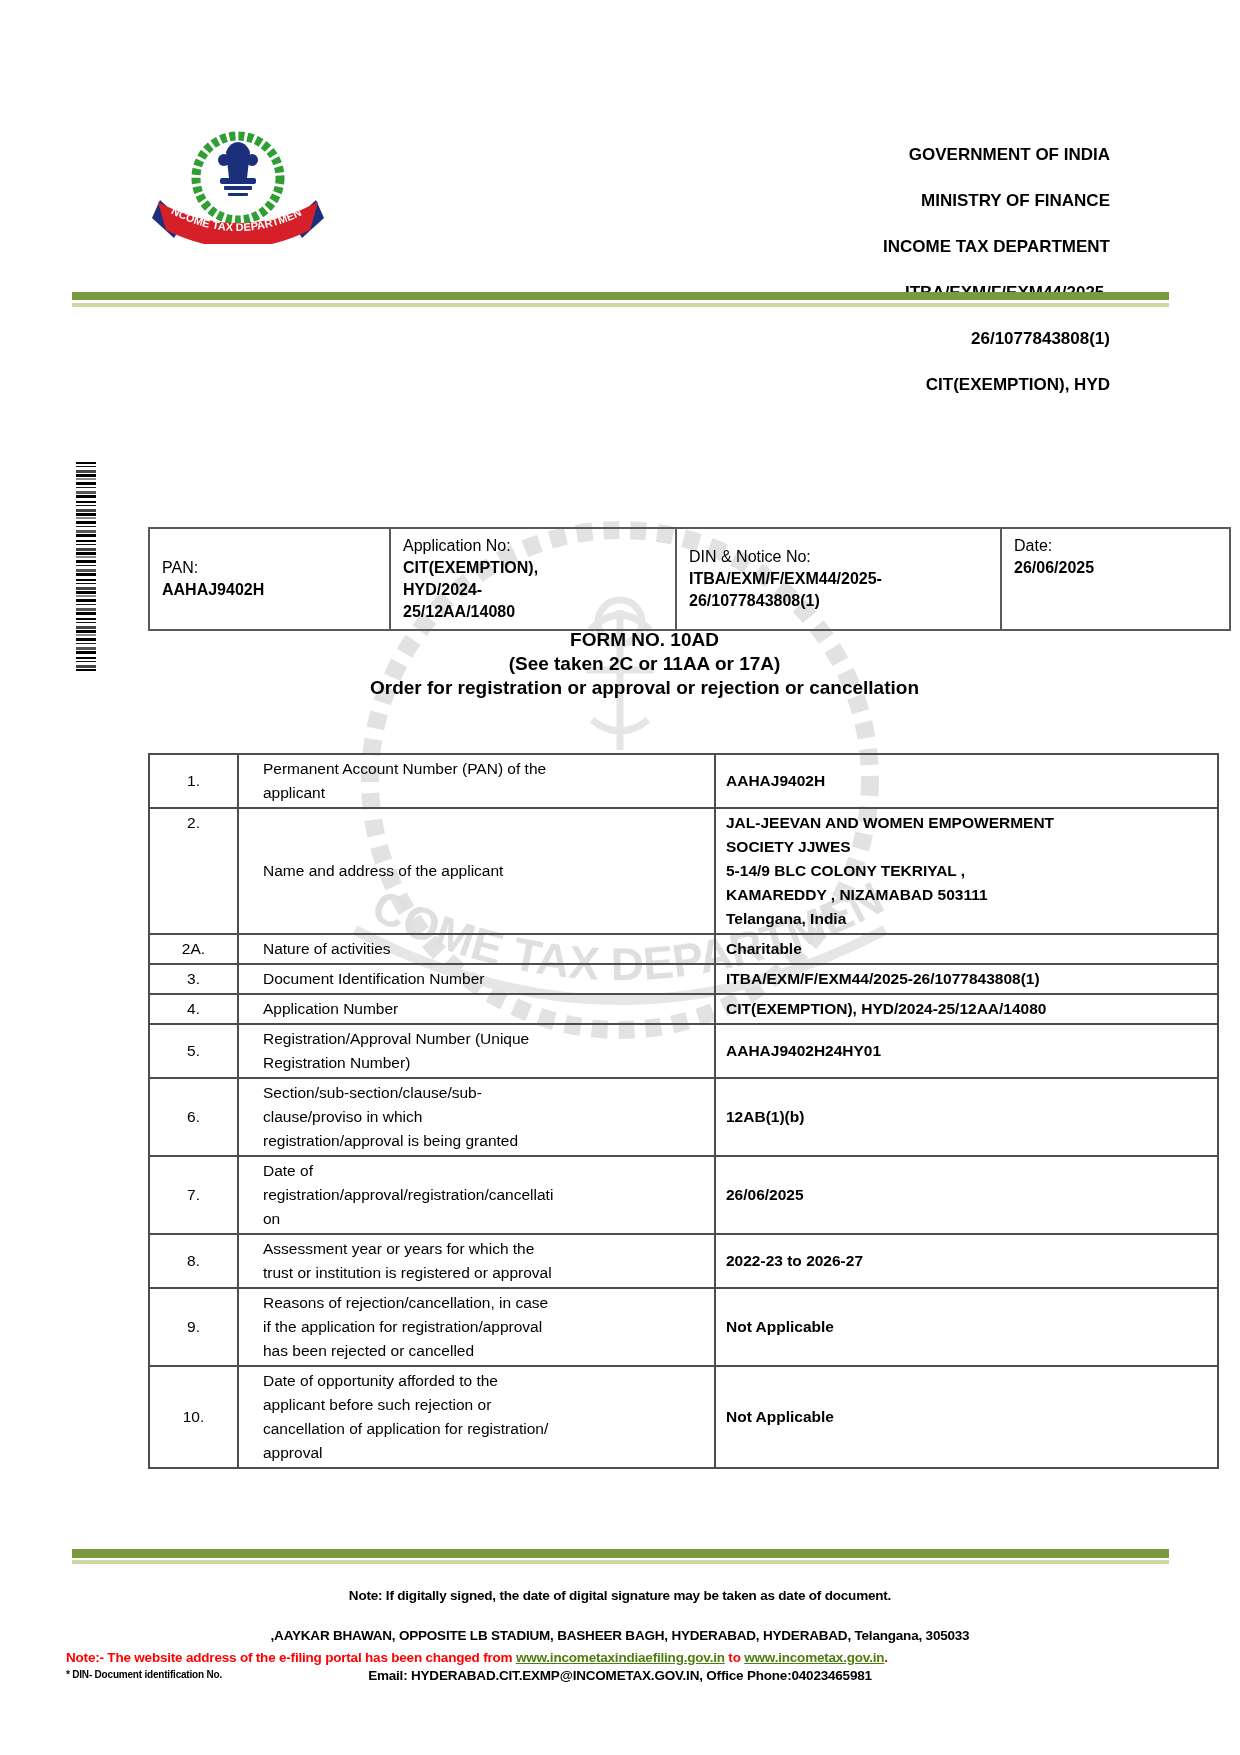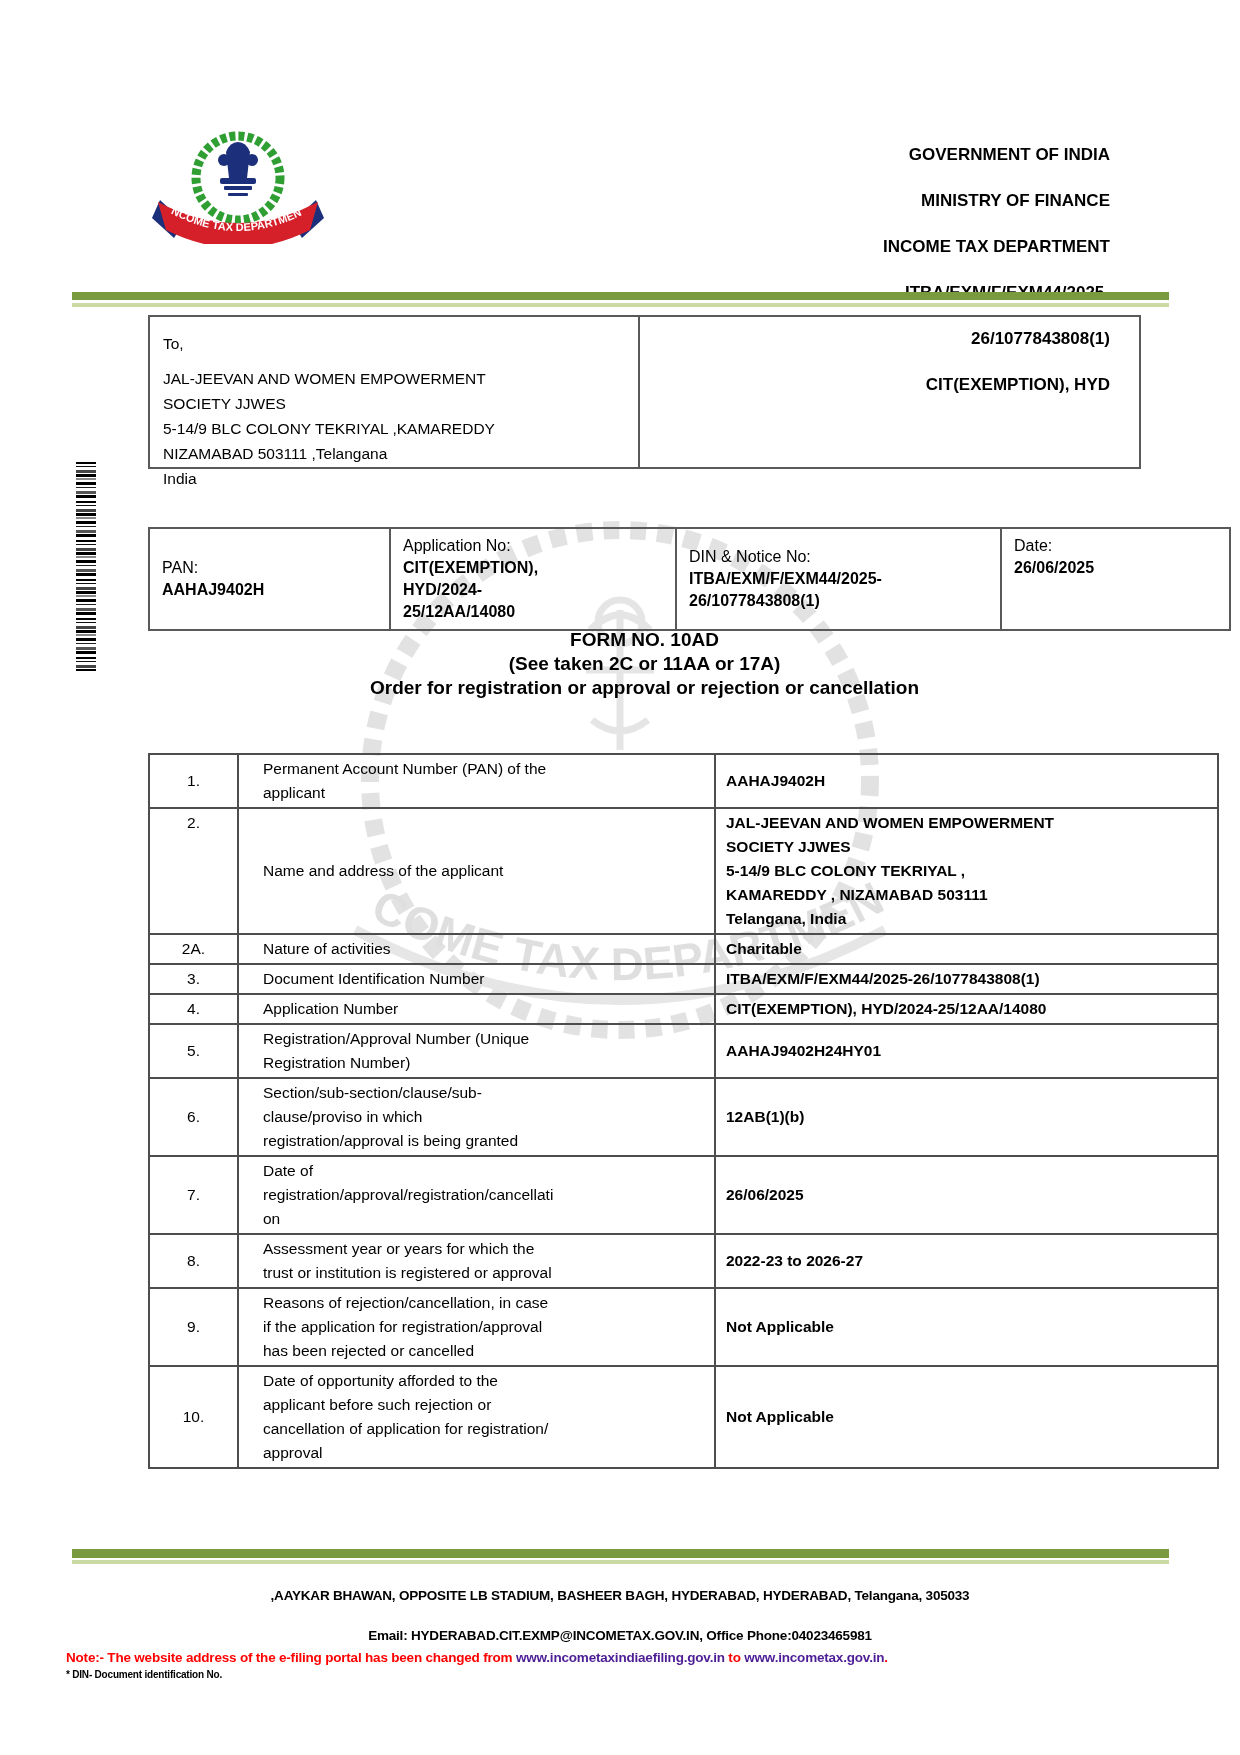--- a/index.html
+++ b/index.html
@@ -77,21 +77,21 @@
   
   .footer-notes{
     position:absolute;left:120px;top:1566px;width:1000px;z-index:1;
     text-align:center;font-weight:bold;font-size:13.5px;line-height:20px;
     letter-spacing:-0.2px;white-space:pre-line;
   }
   .red-note{
     position:absolute;left:66px;top:1650px;width:1120px;z-index:1;
     font-weight:bold;font-size:13.5px;color:#f00;letter-spacing:-0.2px;
   }
-  .red-note a{color:#4c1d95;cursor:pointer;}
+  .red-note a{color:#4d7c0f;text-decoration:underline;cursor:pointer;}
   .din-note{
     position:absolute;left:66px;top:1669px;width:600px;z-index:1;
     font-weight:bold;font-size:10px;color:#000;letter-spacing:-0.2px;
   }
 </style>
 </head>
 <body>
 
 <div class="page">
 
@@ -138,31 +138,20 @@
     <div>26/1077843808(1)</div>
     <div>CIT(EXEMPTION), HYD</div>
   </div>
 
   <div class="sep sep-top">
     <div class="dark"></div>
       <div class="gap"></div>
       <div class="light"></div>
   </div>
 
-  <div class="addr-table">
-    <div class="addr-left">
-      <div class="addr-to">To,</div>
-      <div class="addr-lines">JAL-JEEVAN AND WOMEN EMPOWERMENT
-SOCIETY JJWES
-5-14/9 BLC COLONY TEKRIYAL ,KAMAREDDY
-NIZAMABAD 503111 ,Telangana
-India</div>
-    </div>
-    <div class="addr-right"></div>
-  </div>
 
   <div class="barcode"></div>
 
   <table class="pan-table">
     <tbody>
         <tr>
       <td class="pt-c1">
         <div>PAN:</div>
         <div class="v">AAHAJ9402H</div>
       </td>
@@ -267,20 +256,21 @@
   </tbody>
     </table>
 
   <div class="sep sep-bottom">
     <div class="dark" style="height:9px"></div>
       <div class="gap" style="height:2px"></div>
       <div class="light"></div>
   </div>
 
   <div class="footer-notes">
+    <div>Note: If digitally signed, the date of digital signature may be taken as date of document.</div>
     <div>,AAYKAR BHAWAN, OPPOSITE LB STADIUM, BASHEER BAGH, HYDERABAD,  HYDERABAD, Telangana, 305033</div>
     <div>Email: HYDERABAD.CIT.EXMP@INCOMETAX.GOV.IN,  Office Phone:04023465981</div>
   </div>
 
   <div class="red-note"><span>Note:- The website address of the e-filing portal has been changed from </span><a>www.incometaxindiaefiling.gov.in</a><span> to </span><a>www.incometax.gov.in</a><span>.</span></div>
 
   <div class="din-note">* DIN- Document identification No.</div>
 
 </div>
 

